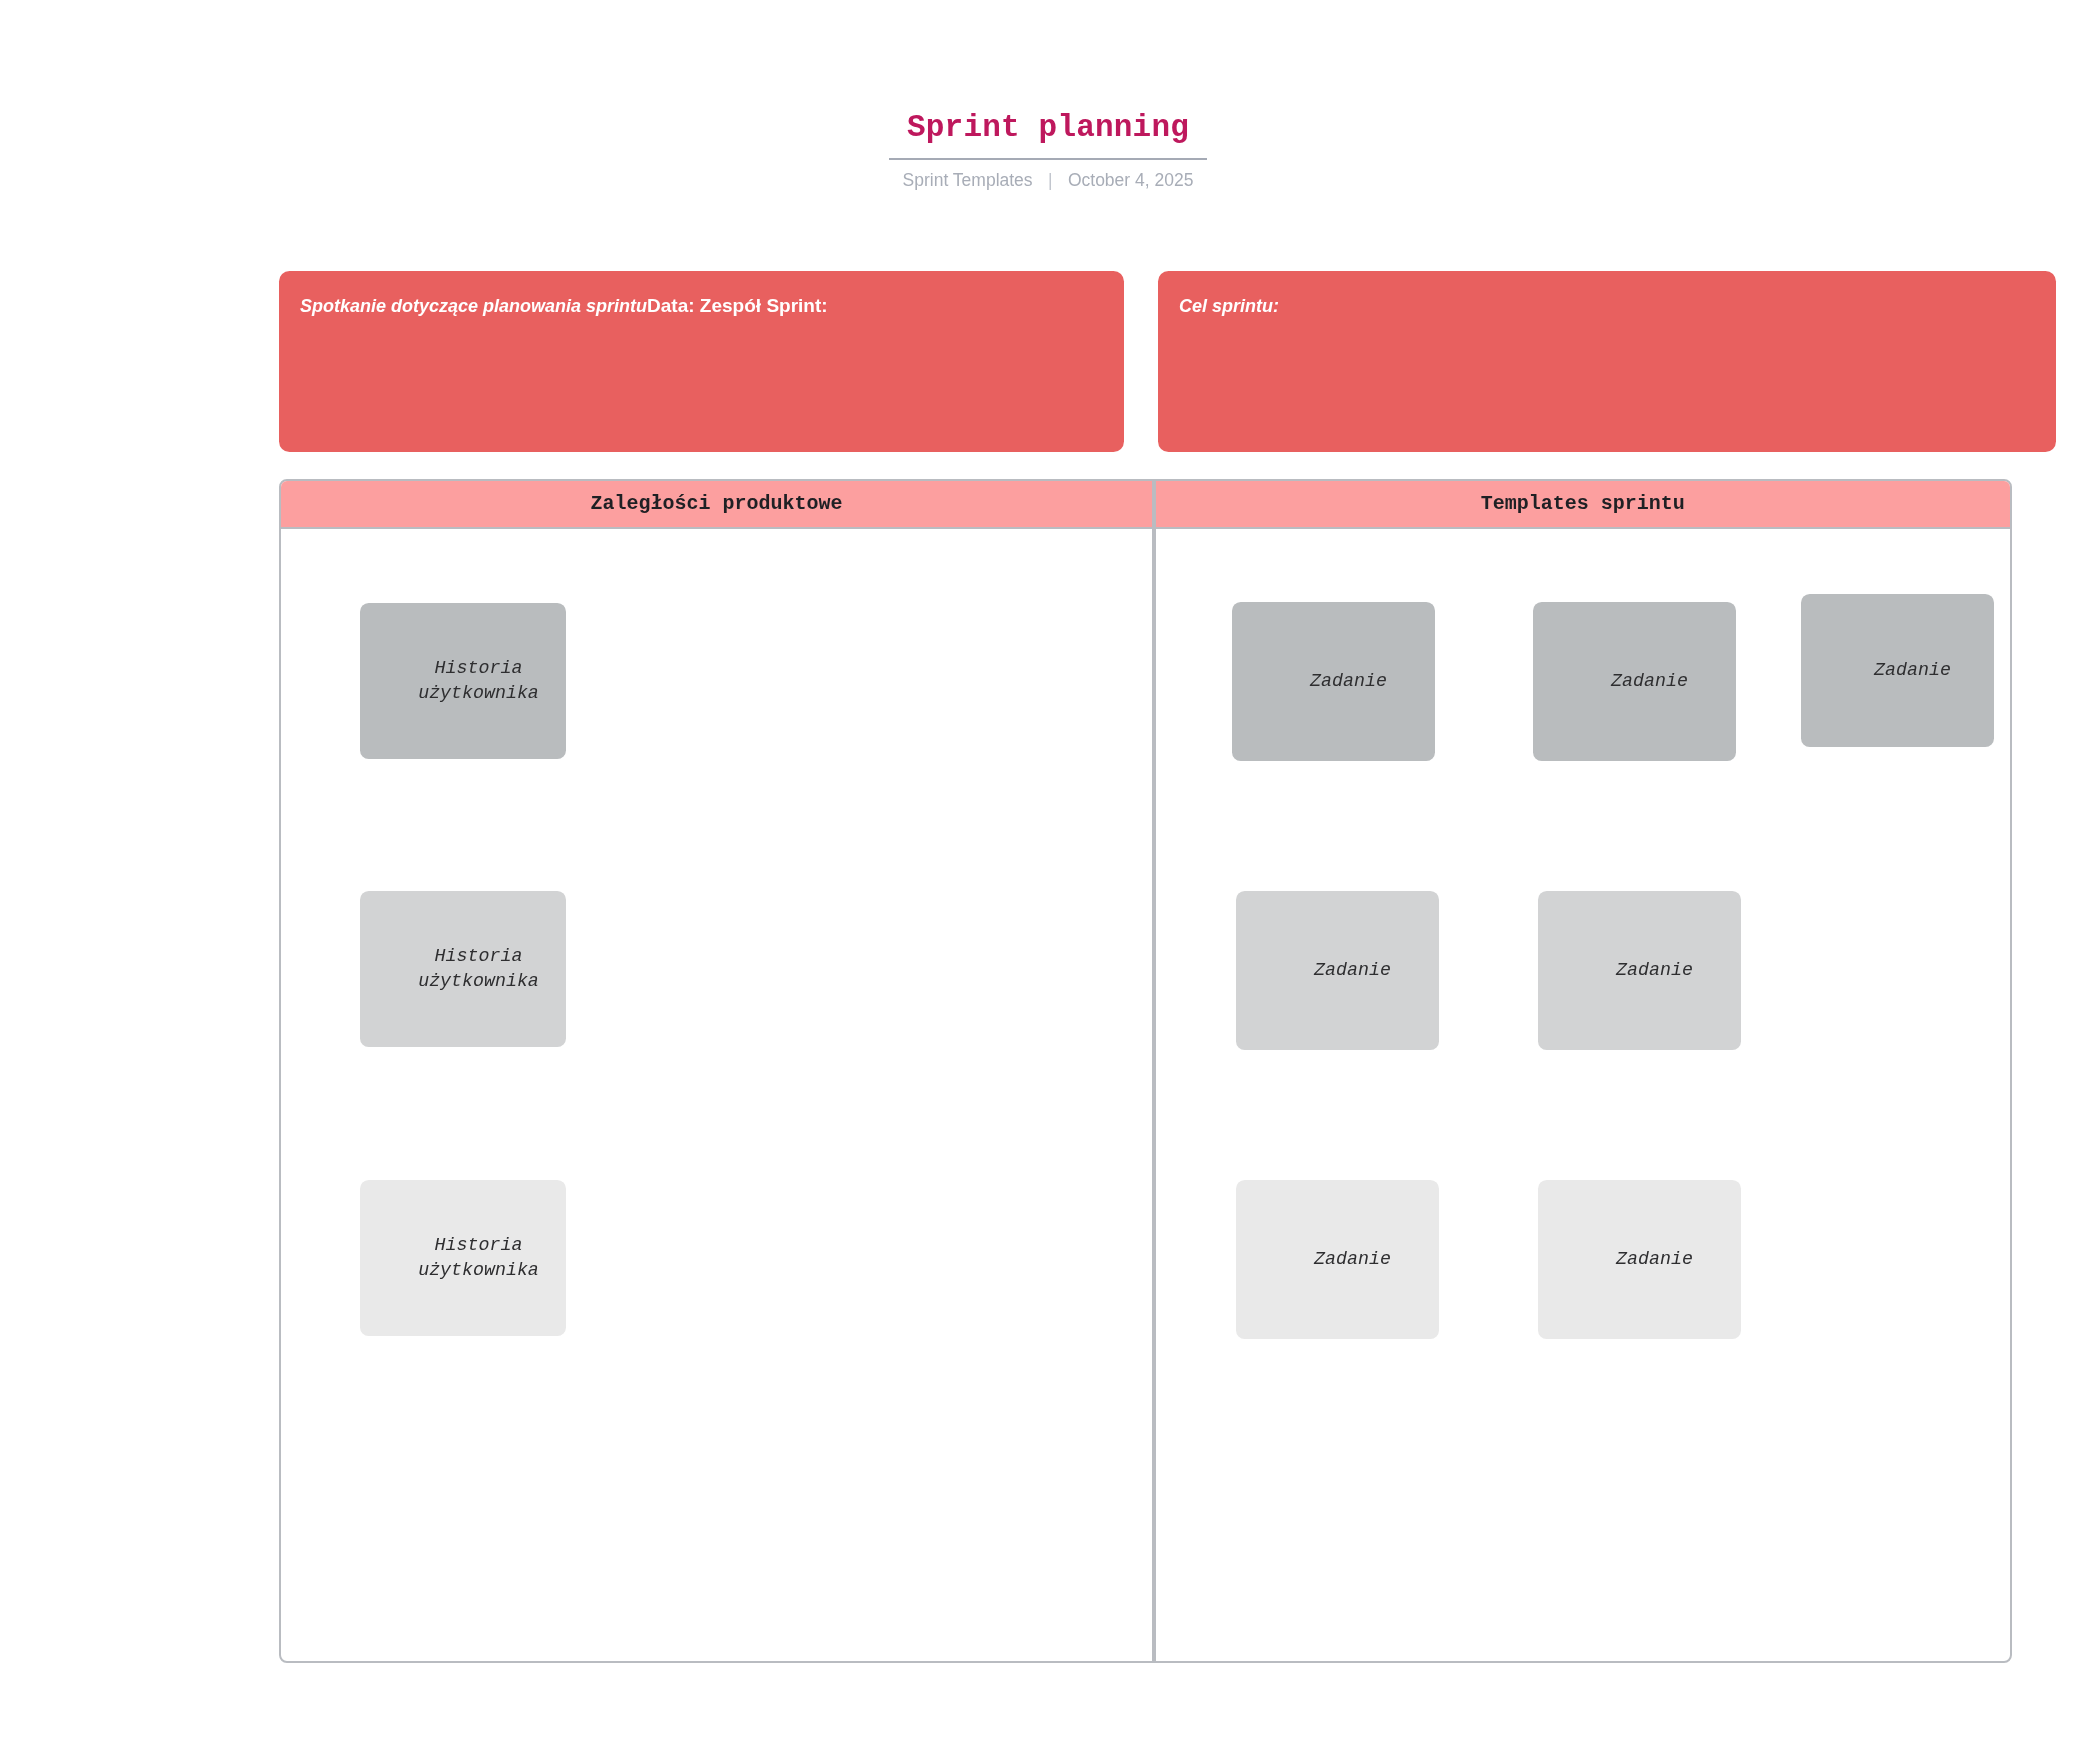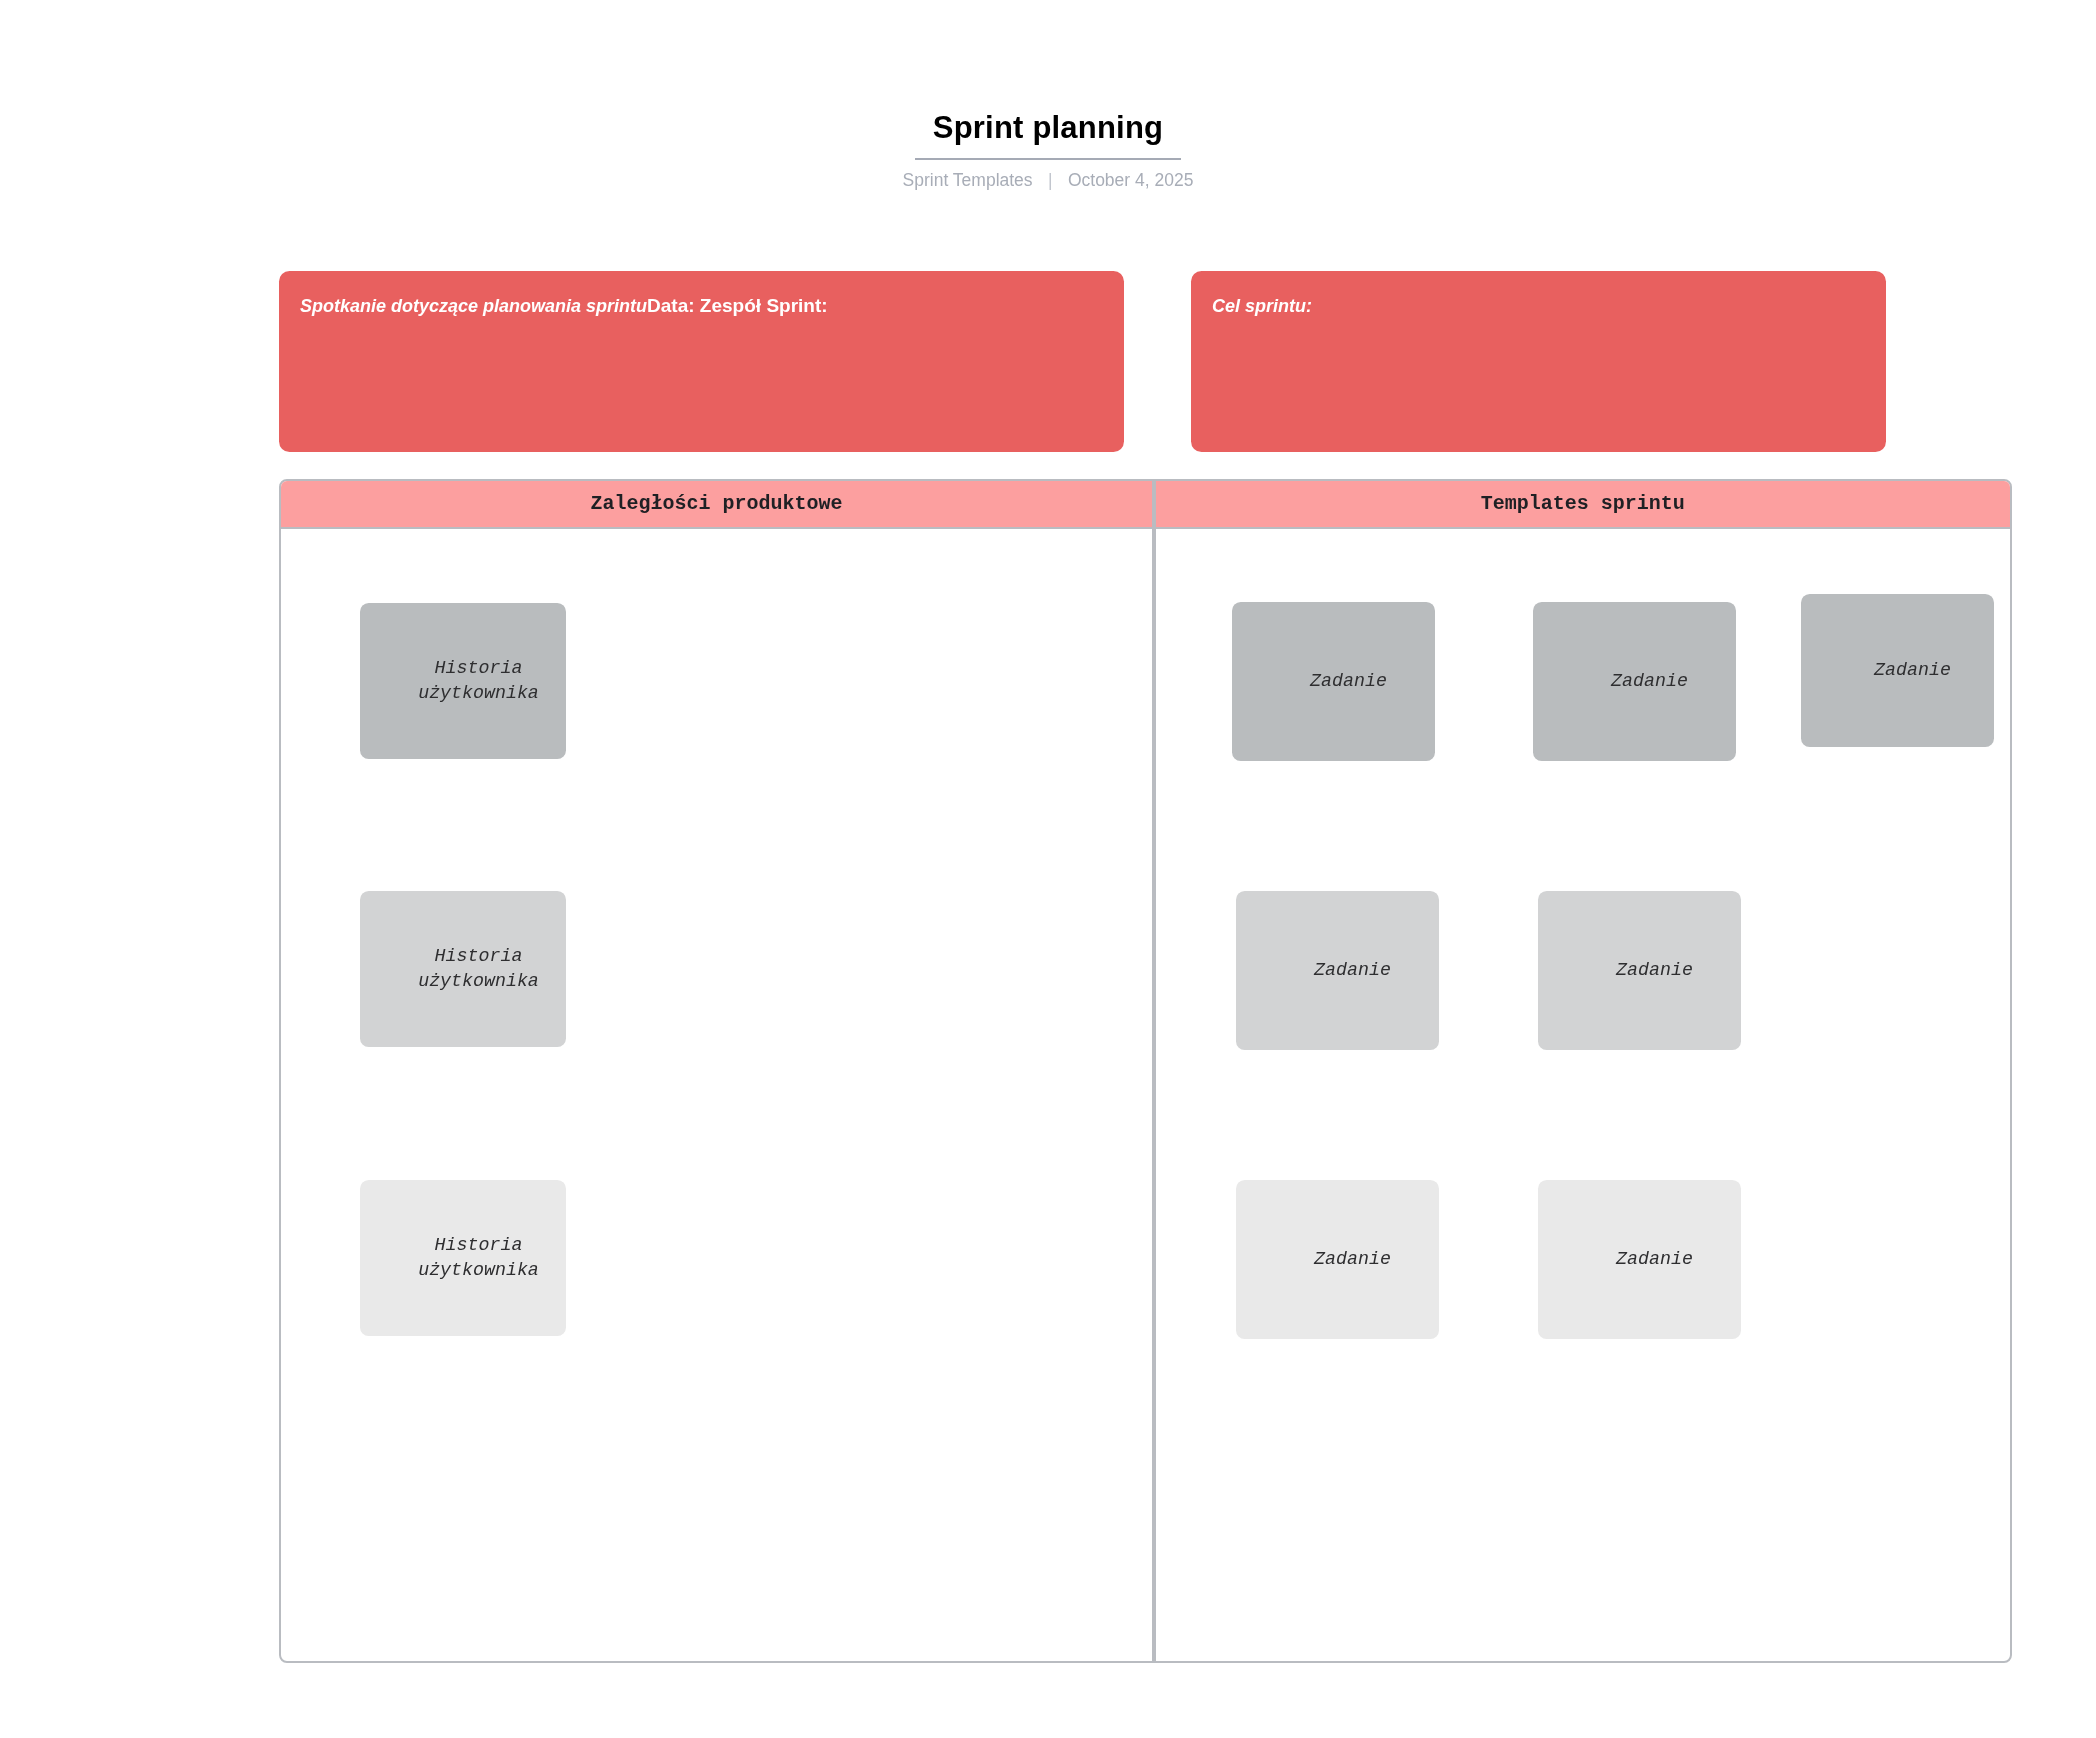--- a/index.html
+++ b/index.html
@@ -21,26 +21,27 @@
   .page-header {
     position: absolute;
     left: 0;
     top: 109px;
     width: 2096px;
     text-align: center;
   }
   .page-title {
     font-size: 31px;
     font-weight: bold;
-    color: #000000;
+    color: #be185d;
     letter-spacing: 0.2px;
     line-height: 38px;
     display: inline-block;
     padding: 0 17.5px 10.5px 17.5px;
     border-bottom: 2.6px solid #a5aab5;
+    font-family: Liberation Mono, monospace;
   }
   .page-subtitle {
     margin-top: 9.6px;
     font-size: 17.5px;
     color: #a8adb7;
     line-height: 23px;
   }
   .page-subtitle .sep {
     display: inline-block;
     margin: 0 10.5px;
@@ -57,21 +58,21 @@
   }
   .banner {
     position: absolute;
     top: 0;
     height: 181px;
     border-radius: 10.5px;
     background: #e8605f;
     padding: 23px 21px 0 21px;
   }
   .banner-left  { left: 0;    width: 845px; }
-  .banner-right { left: 912px; width: 695px; }
+  .banner-right { left: 879px; width: 898px; }
   .banner-text {
     color: #ffffff;
     font-weight: bold;
     line-height: 24.5px;
     margin: 0;
   }
   .banner-text .seg-a { font-size: 18px; font-style: italic; }
   .banner-text .seg-b { font-size: 19px; }
 
   

